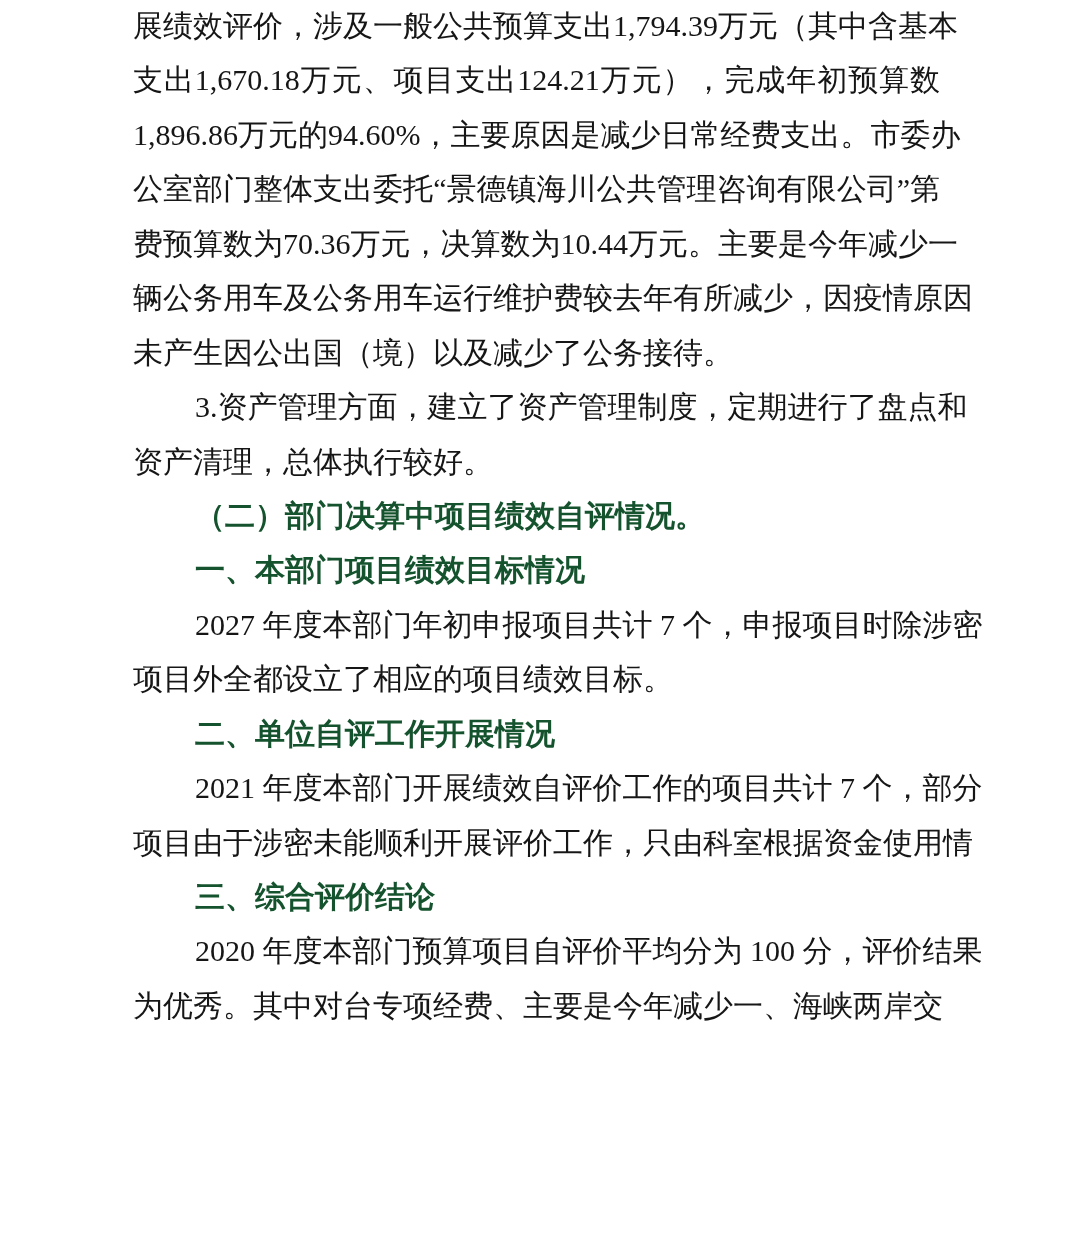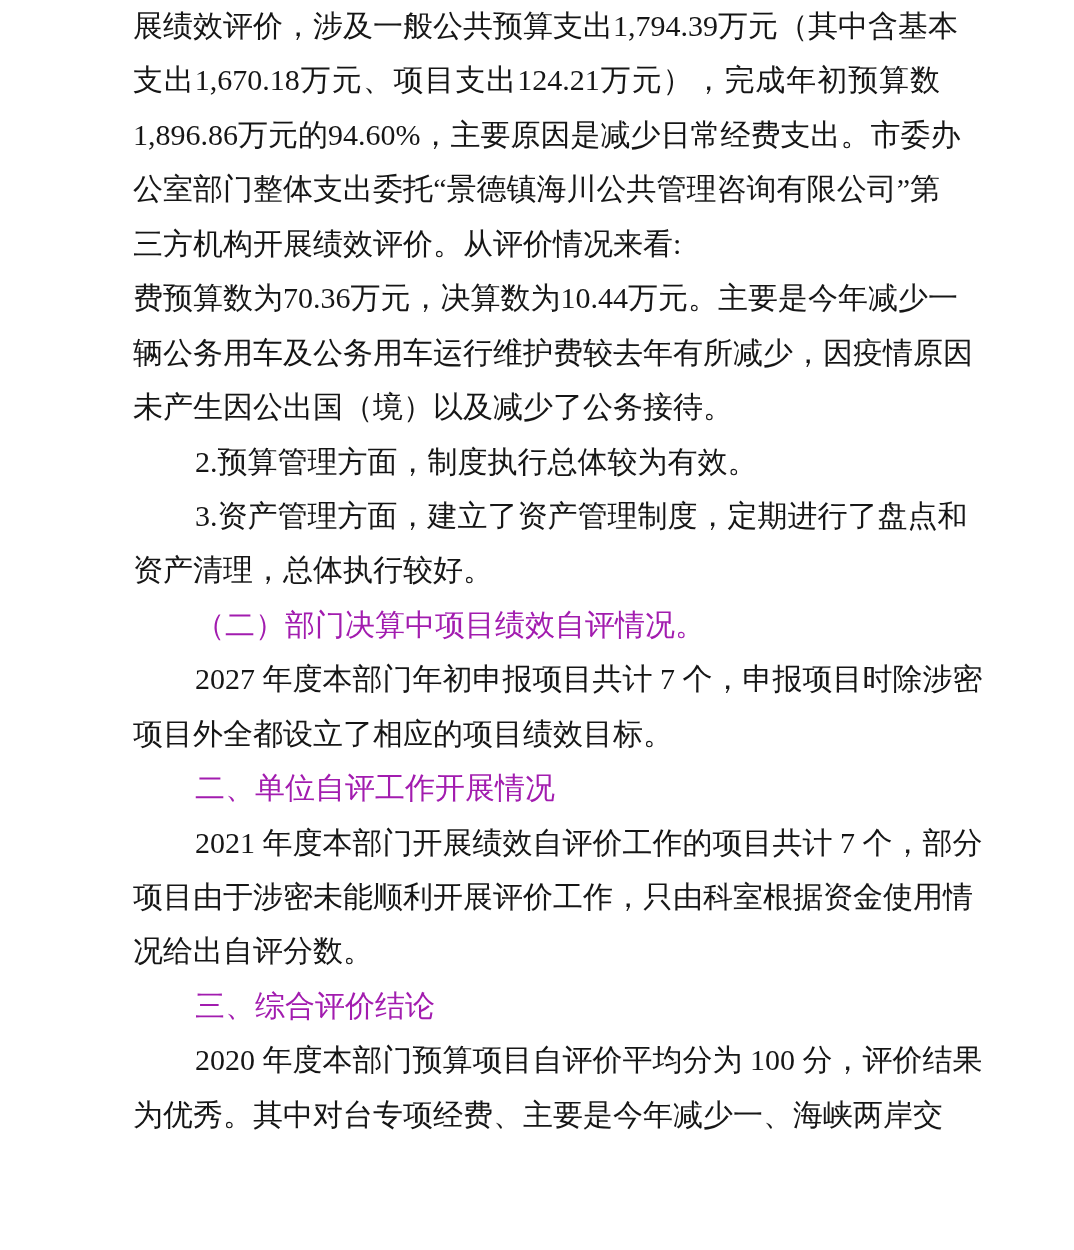--- a/index.html
+++ b/index.html
@@ -37,44 +37,42 @@
   }
   .line.justify {
     text-align: justify;
     text-align-last: justify;
     text-justify: inter-character;
   }
   .line.indent {
     text-indent: 62px;
   }
   .line.bold {
-    font-weight: 400;
-    color: #a21caf;
+    font-weight: 700;
+    color: #14532d;
   }
 </style>
 </head>
 <body>
 
 <div class="page">
   <div class="content" id="text-body">
       <div class="line justify">展绩效评价，涉及一般公共预算支出1,794.39万元（其中含基本</div>
       <div class="line justify">支出1,670.18万元、项目支出124.21万元），完成年初预算数</div>
       <div class="line justify">1,896.86万元的94.60%，主要原因是减少日常经费支出。市委办</div>
       <div class="line justify">公室部门整体支出委托“景德镇海川公共管理咨询有限公司”第</div>
-      <div class="line">三方机构开展绩效评价。从评价情况来看:</div>
       <div class="line justify">费预算数为70.36万元，决算数为10.44万元。主要是今年减少一</div>
       <div class="line justify">辆公务用车及公务用车运行维护费较去年有所减少，因疫情原因</div>
       <div class="line">未产生因公出国（境）以及减少了公务接待。</div>
-      <div class="line indent">2.预算管理方面，制度执行总体较为有效。</div>
       <div class="line indent justify">3.资产管理方面，建立了资产管理制度，定期进行了盘点和</div>
       <div class="line">资产清理，总体执行较好。</div>
       <div class="line indent bold">（二）部门决算中项目绩效自评情况。</div>
+      <div class="line indent bold">一、本部门项目绩效目标情况</div>
       <div class="line indent justify">2027 年度本部门年初申报项目共计 7 个，申报项目时除涉密</div>
       <div class="line">项目外全都设立了相应的项目绩效目标。</div>
       <div class="line indent bold">二、单位自评工作开展情况</div>
       <div class="line indent justify">2021 年度本部门开展绩效自评价工作的项目共计 7 个，部分</div>
       <div class="line justify">项目由于涉密未能顺利开展评价工作，只由科室根据资金使用情</div>
-      <div class="line">况给出自评分数。</div>
       <div class="line indent bold">三、综合评价结论</div>
       <div class="line indent justify">2020 年度本部门预算项目自评价平均分为 100 分，评价结果</div>
       <div class="line justify">为优秀。其中对台专项经费、主要是今年减少一、海峡两岸交</div>
     </div>
 </div>
 
 </body></html>

